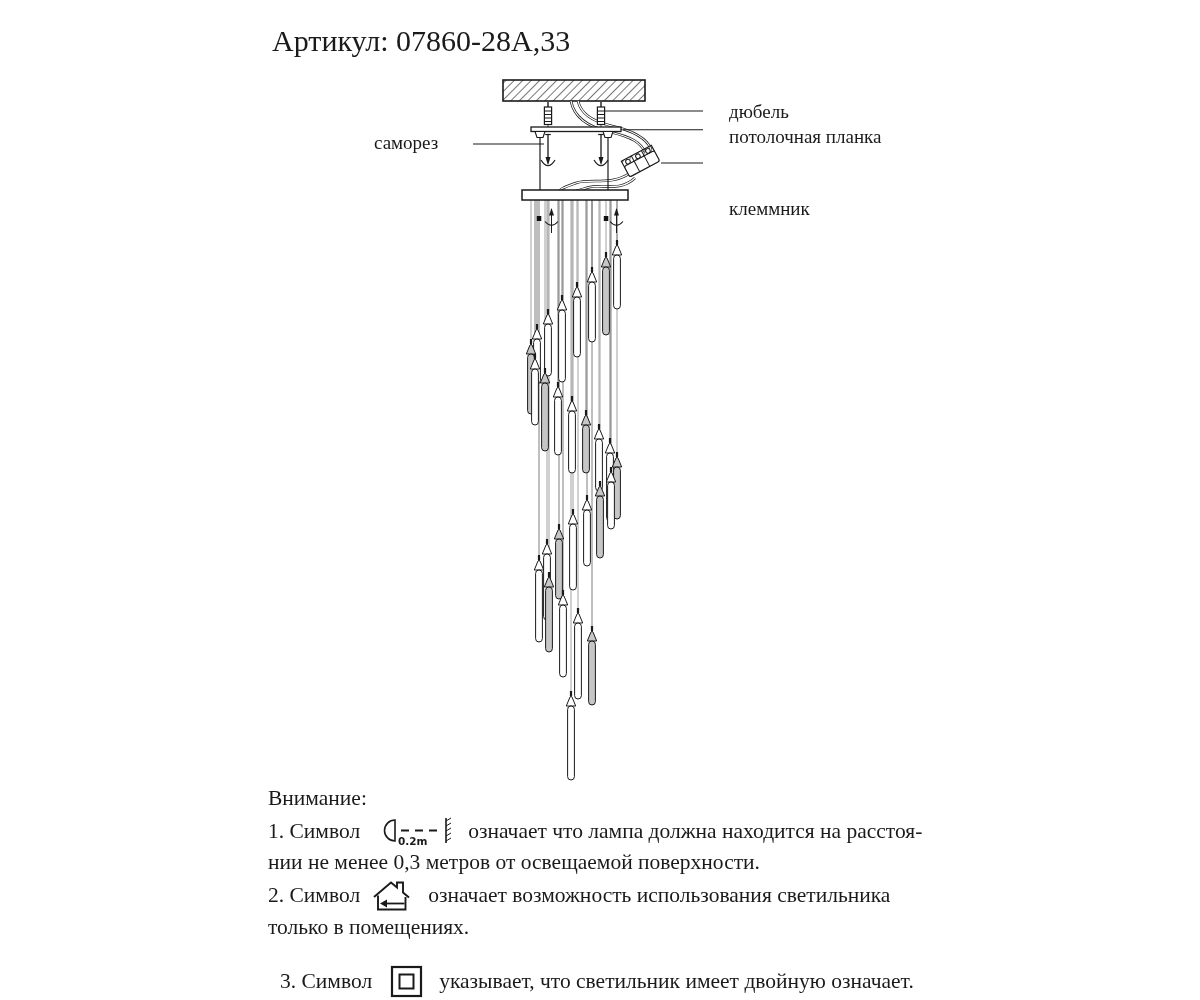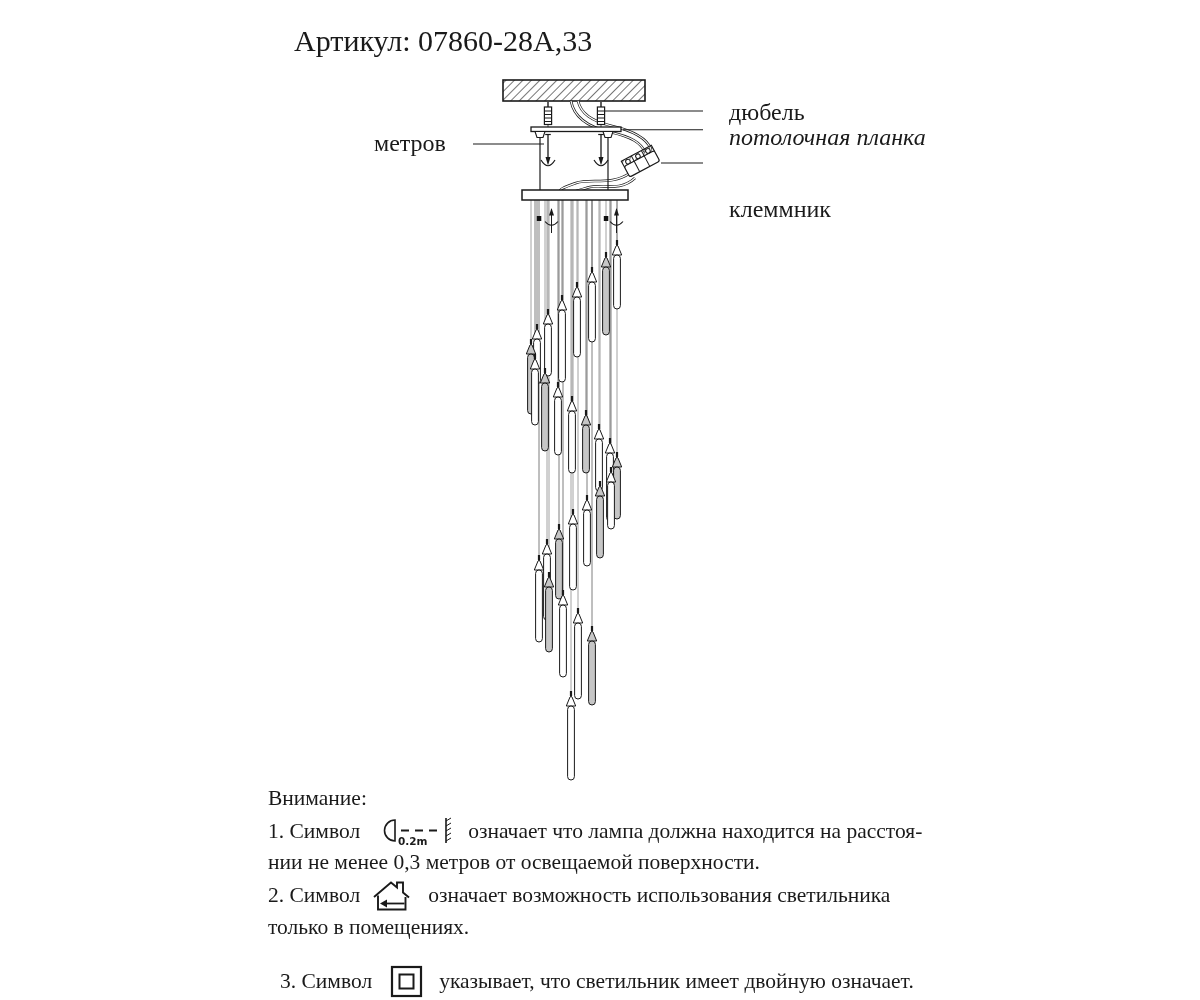--- a/index.html
+++ b/index.html
@@ -2,29 +2,29 @@
 <html><head>
 <meta charset="utf-8">
 <style>
   html,body { margin:0; padding:0; background:#ffffff; }
   .page {
     position:relative; width:1200px; height:1000px; background:#ffffff;
     font-family:"Liberation Serif", serif; color:#1a1a1a; overflow:hidden;
   }
   .title {
     position:absolute; left:272px; top:24px;
-    font-size:30px; line-height:34px; white-space:nowrap; font-weight:normal;margin-left:22px;
+    font-size:30px; line-height:34px; white-space:nowrap; font-weight:normal;
   }
   #diagram { position:absolute; left:0; top:0; }
   .dlabel {
-    position:absolute; font-size:24px; line-height:24px; white-space:nowrap;
+    position:absolute; font-size:19px; line-height:24px; white-space:nowrap;
   }
   #label-samorez  { left:374px; top:131px; }
   #label-dyubel   { left:729px; top:100px; }
-  #label-planka   { left:729px; top:125px;font-style:italic; }
+  #label-planka   { left:729px; top:125px; }
   #label-klemmnik { left:729px; top:151px;margin-top:46px; }
 
   .w-line {
     position:absolute; left:268px; white-space:nowrap;
     font-size:21.5px; line-height:25px;
   }
   .w-row { display:flex; align-items:center; }
   .w-head { top:786px; }
   .w-l1 { top:813px; }
   .w-l2 { top:850px; }
@@ -237,21 +237,21 @@
       <rect x="603.8" y="216" width="4.5" height="5" fill="#111111" stroke="none"></rect>
       <line x1="551.5" y1="209" x2="551.5" y2="233" stroke-width="1"></line>
       <polygon points="549,215.5 551.5,208 554,215.5" fill="#1a1a1a" stroke="none"></polygon>
       <path d="M 545,221.5 Q 551.5,229 558,221.5" stroke-width="1.1"></path>
       <line x1="616.5" y1="209" x2="616.5" y2="233" stroke-width="1"></line>
       <polygon points="614,215.5 616.5,208 619,215.5" fill="#1a1a1a" stroke="none"></polygon>
       <path d="M 610,221.5 Q 616.5,229 623,221.5" stroke-width="1.1"></path>
     </g>
   </svg>
 
-  <div class="dlabel" id="label-samorez">метров</div>
+  <div class="dlabel" id="label-samorez">саморез</div>
   <div class="dlabel" id="label-dyubel">дюбель</div>
   <div class="dlabel" id="label-planka">потолочная планка</div>
   <div class="dlabel" id="label-klemmnik">клеммник</div>
 
   <div class="w-line w-head">Внимание:</div>
 
   <div class="w-line w-l1 w-row">
     <span>1. Символ</span>
     <svg class="sym sym-distance" width="80" height="36" viewBox="0 0 80 36">
       <path d="M 19,7 A 10.5,10.5 0 0 0 19,28 Z" fill="none" stroke="#1a1a1a" stroke-width="1.6"></path>

